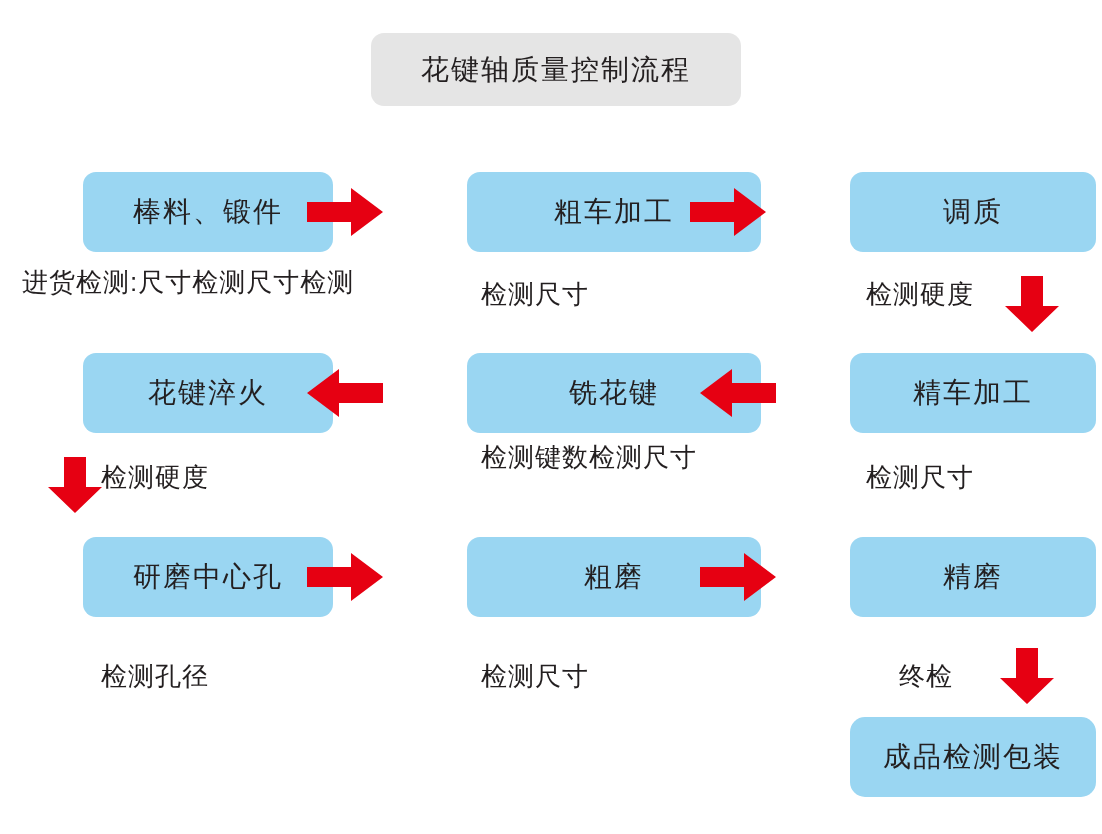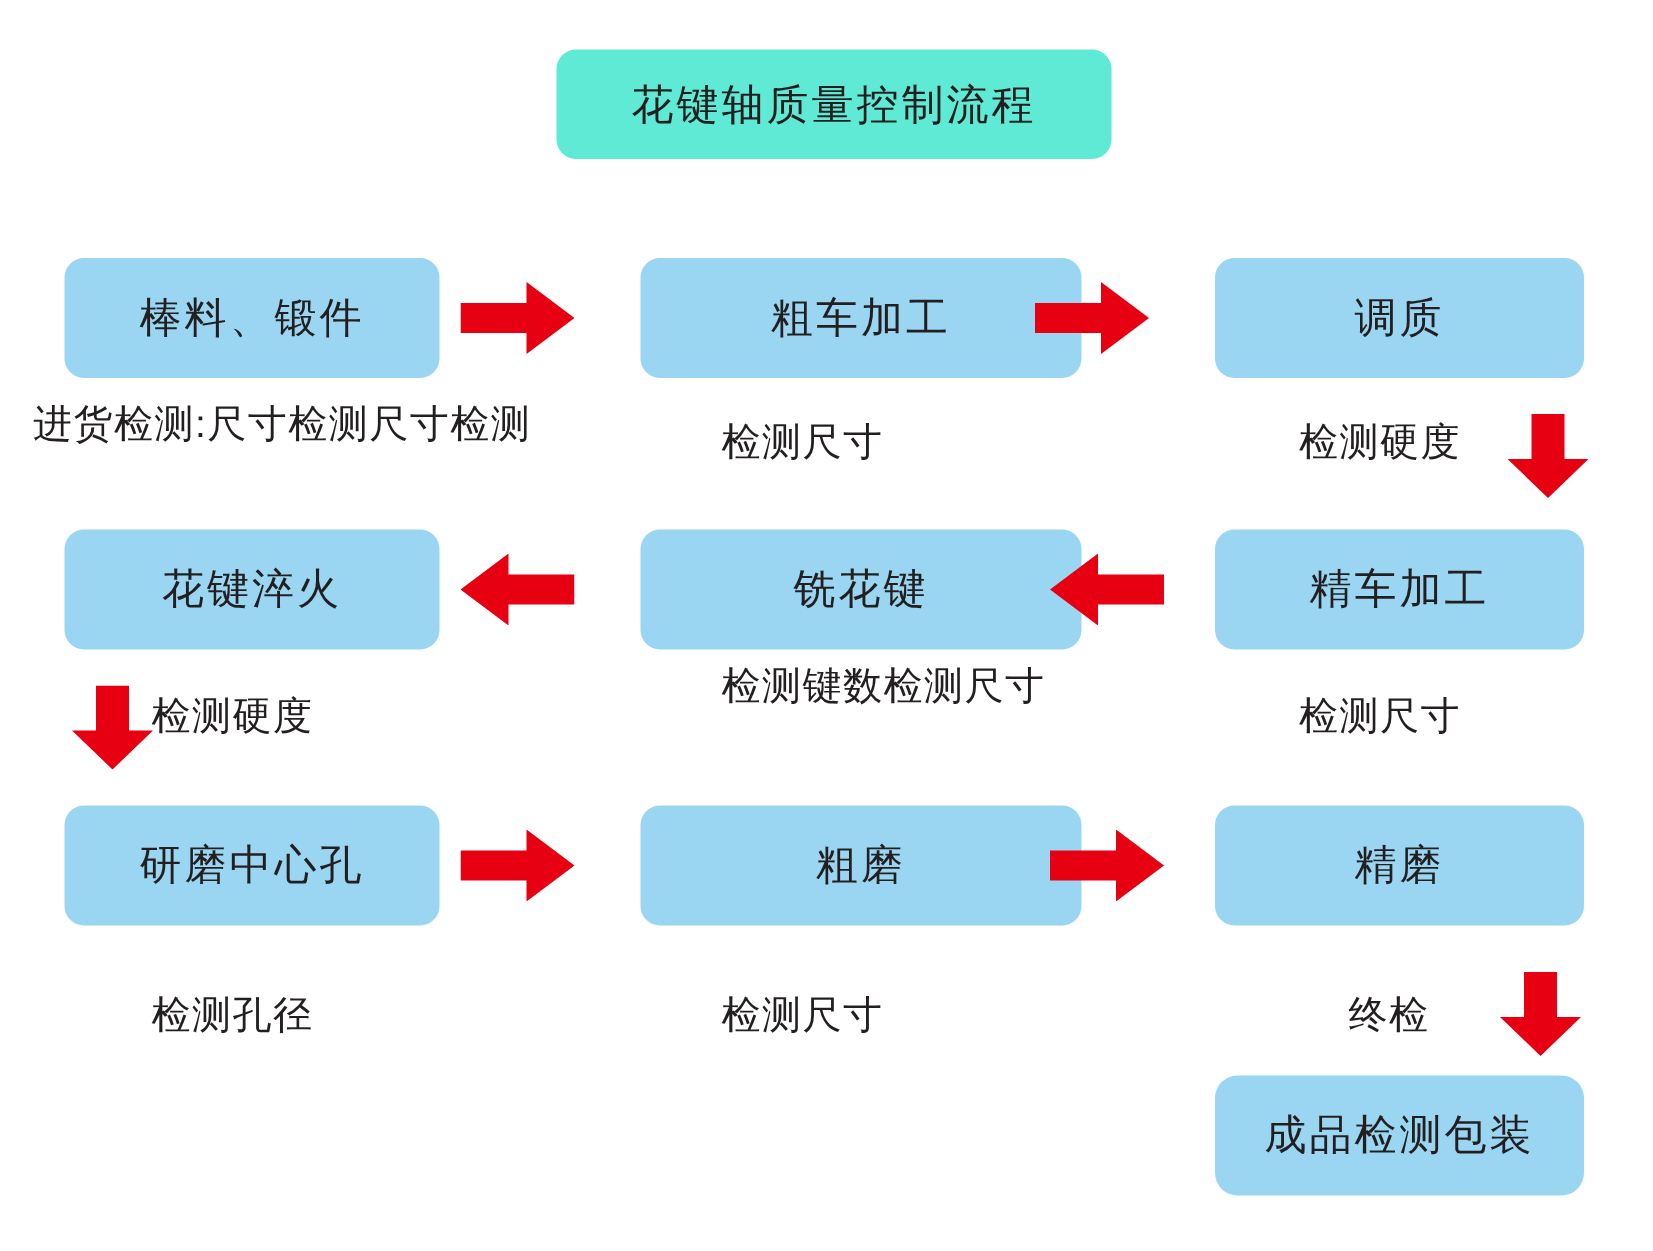--- a/index.html
+++ b/index.html
@@ -25,36 +25,37 @@
 
   
   .node {
     position: absolute;
     background: #9ad6f2;
     border-radius: 13px;
     display: flex;
     align-items: center;
     justify-content: center;
     box-sizing: border-box;
+    margin-left: 40px;
   }
   .node-label {
     font-size: 28px;
     letter-spacing: 2px;
     color: #231f20;
     line-height: 1;
     white-space: nowrap;
   }
 
   .title-box {
     position: absolute;
     left: 371px;
     top: 33px;
     width: 370px;
     height: 73px;
-    background: #5eead4;
+    background: #e5e5e5;
     border-radius: 13px;
     display: flex;
     align-items: center;
     justify-content: center;
   }
   .title-label {
     font-size: 28px;
     letter-spacing: 2px;
     color: #231f20;
     white-space: nowrap;

